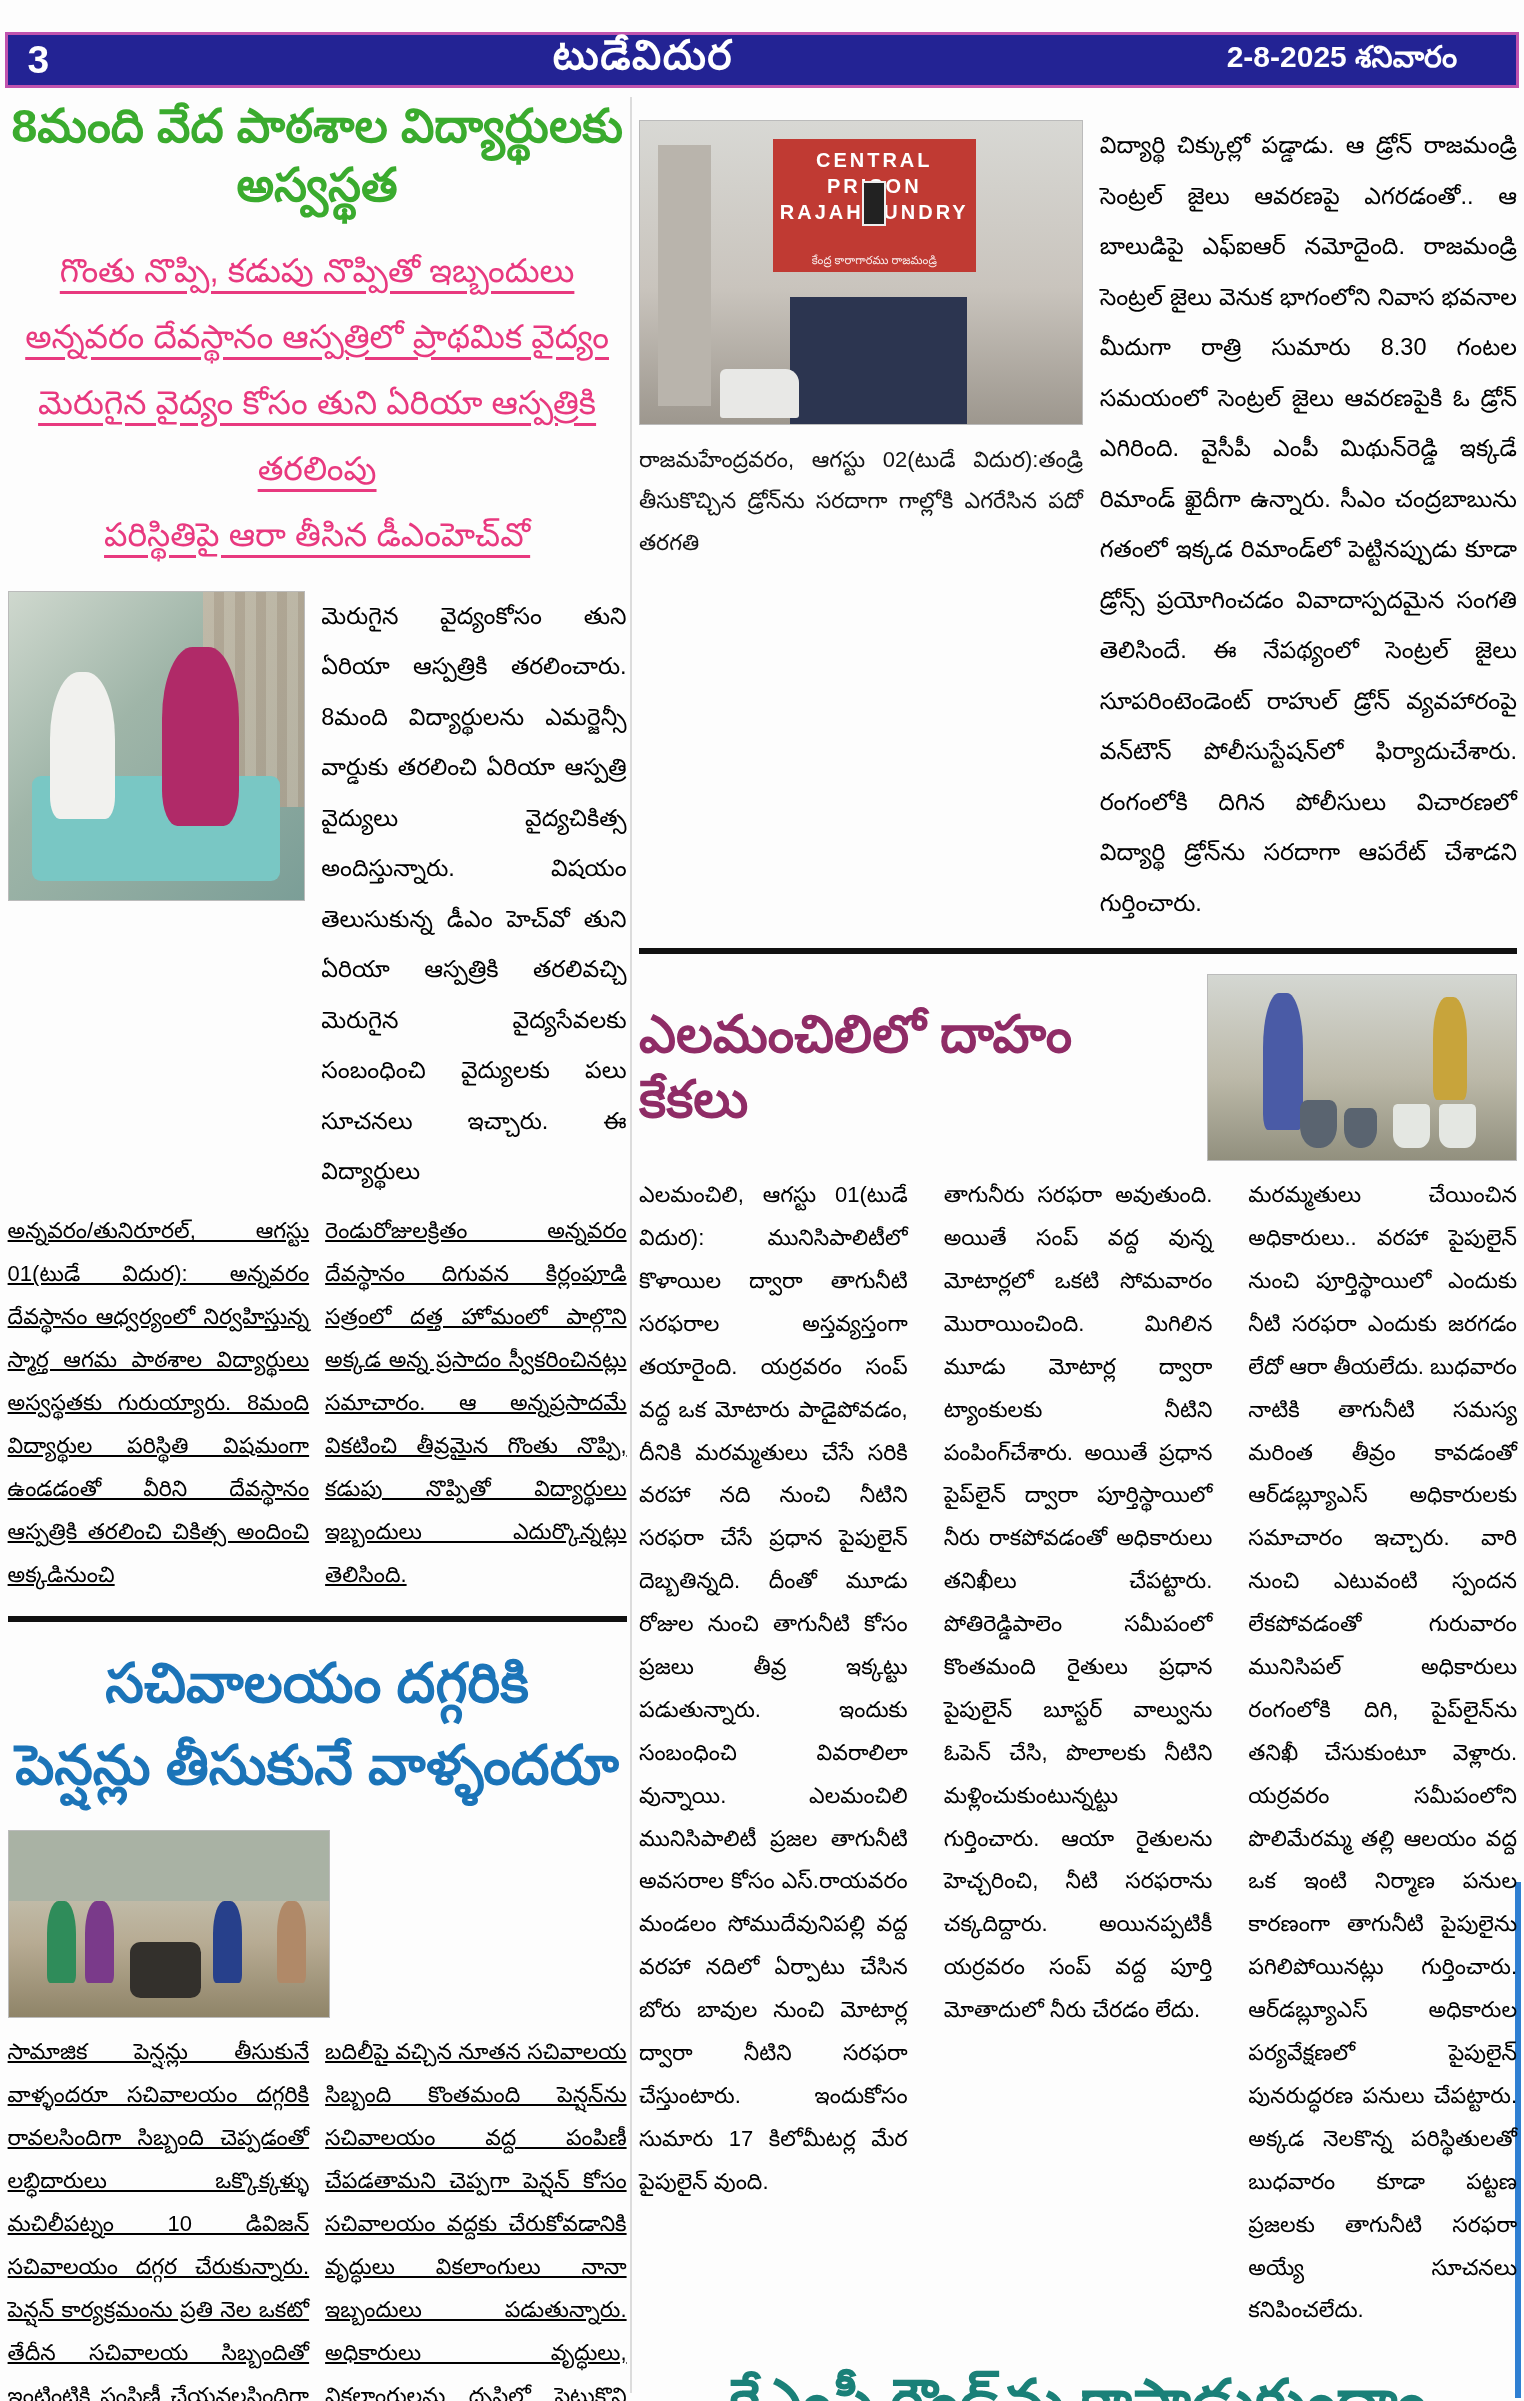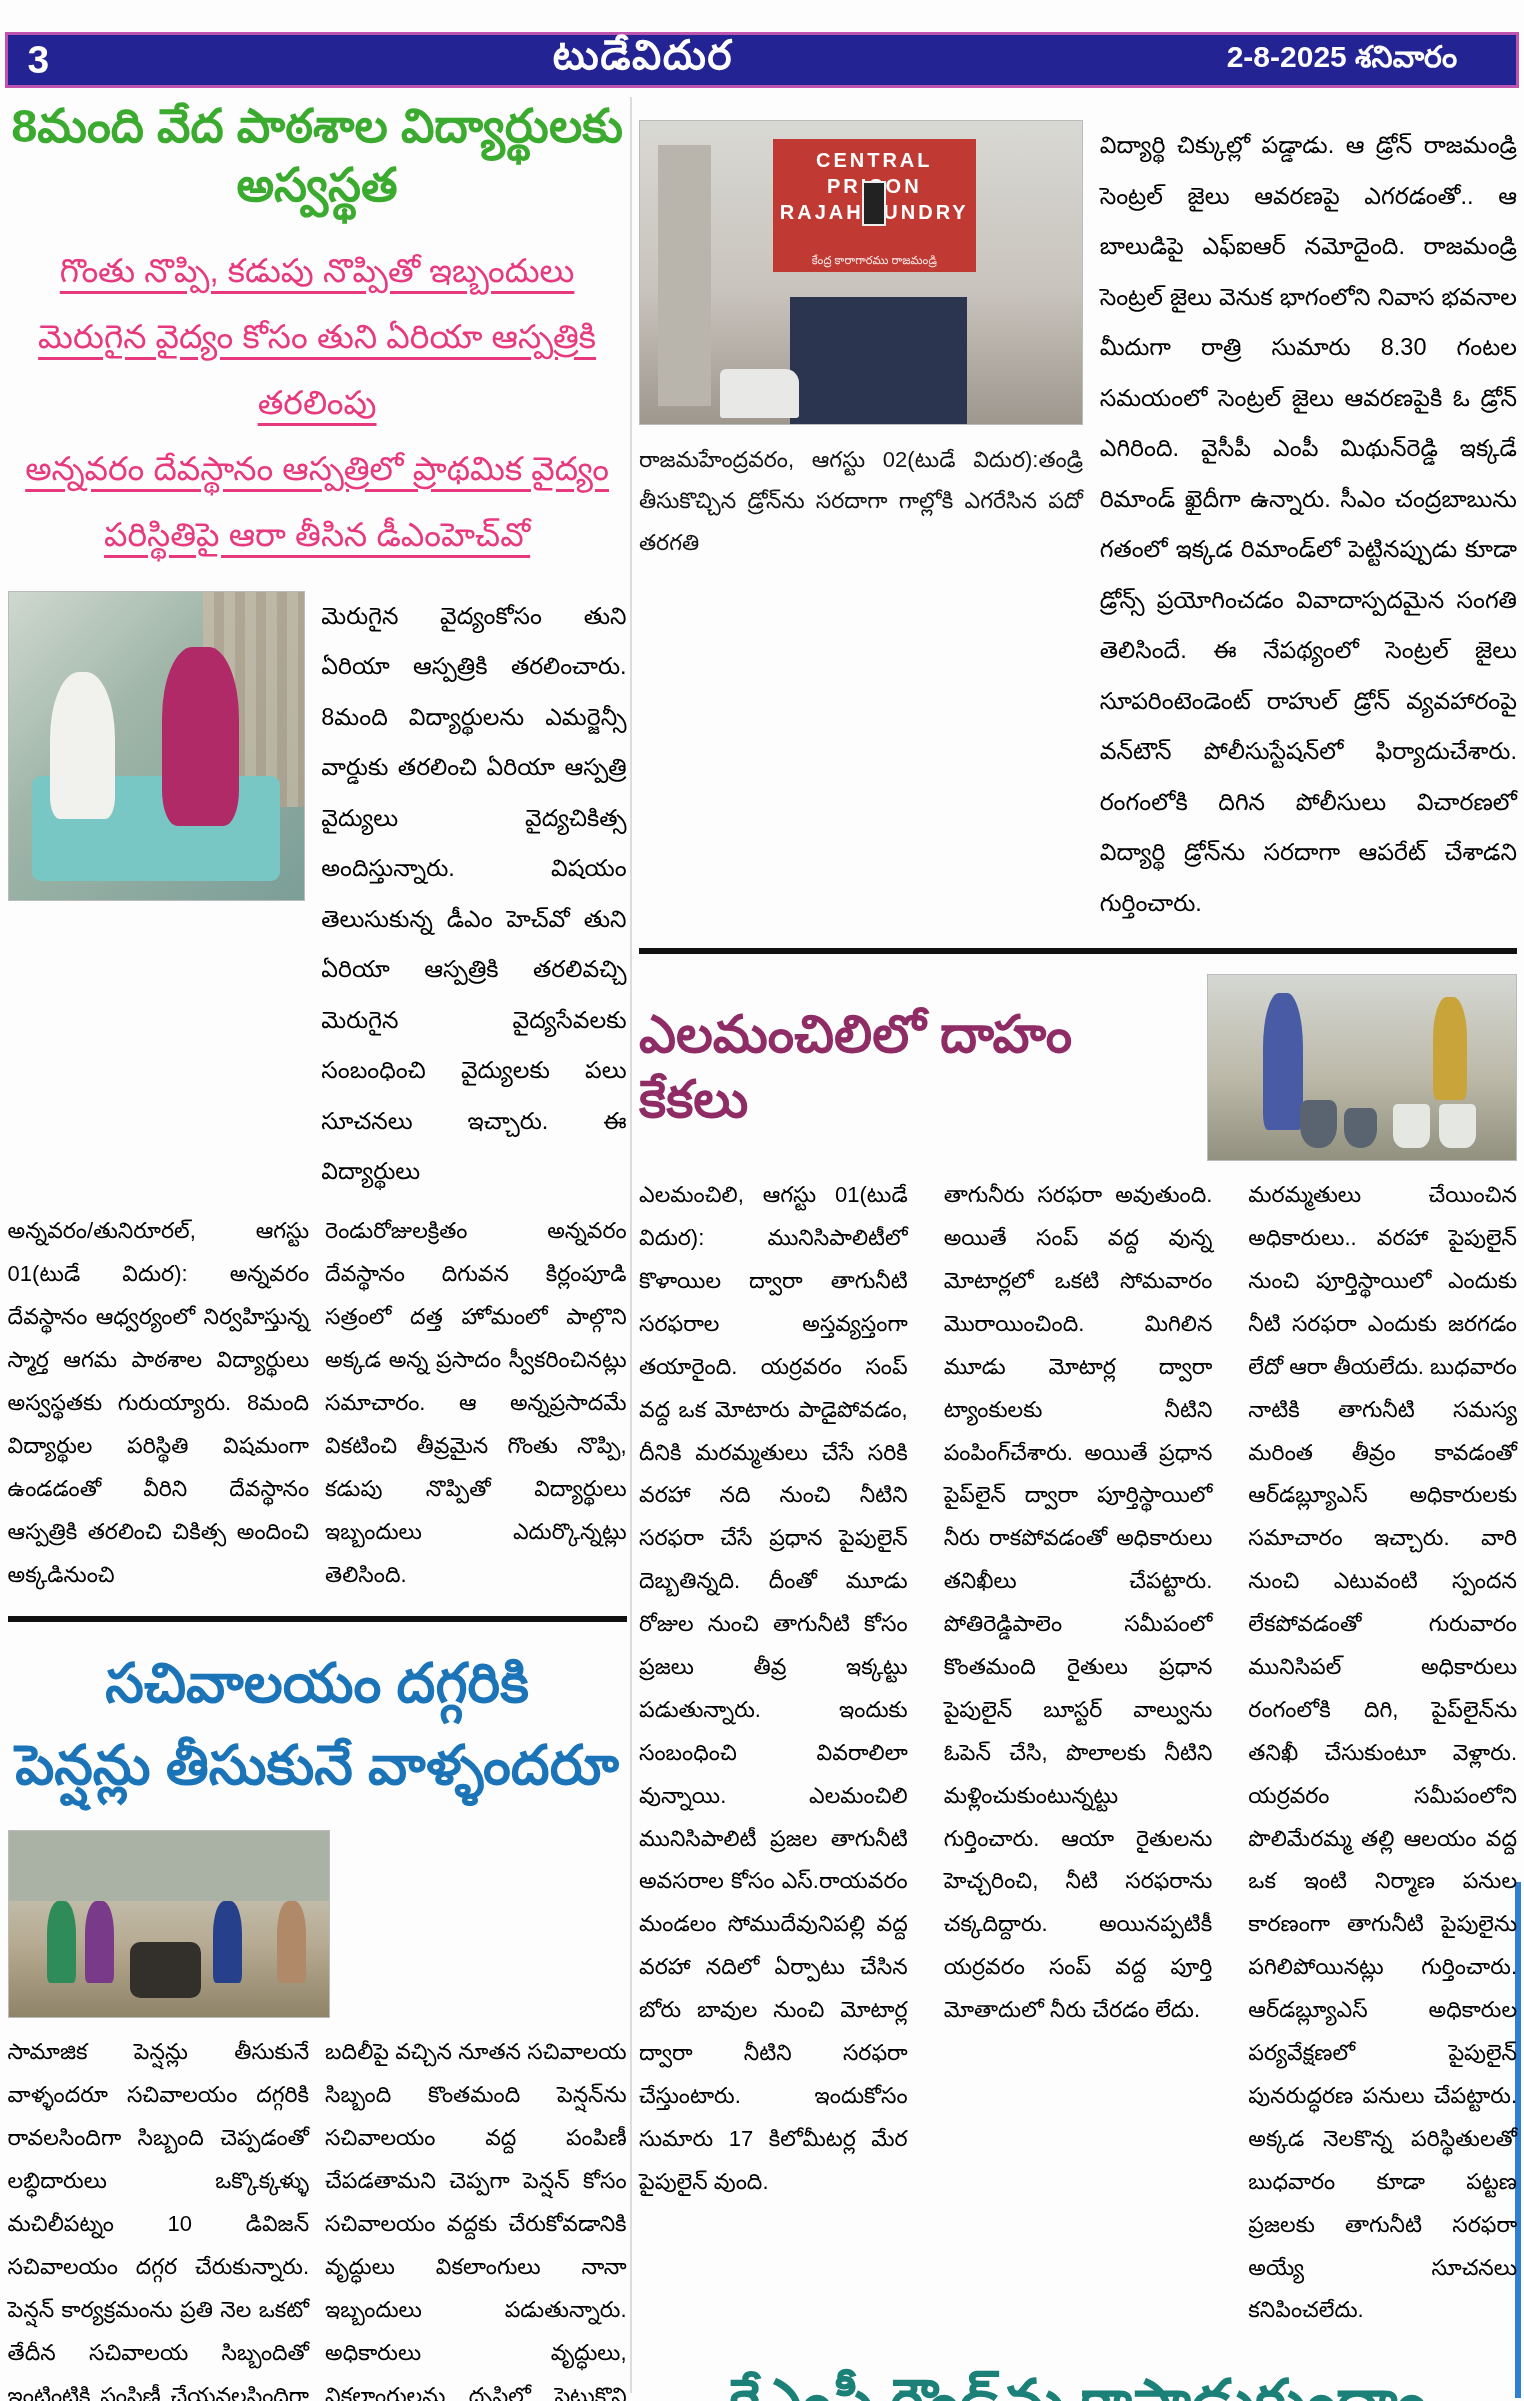--- a/index.html
+++ b/index.html
@@ -22,21 +22,21 @@
   .h-green   { color:#3aab2e; font-size:47px; }
   .h-pinksub { color:#e8397f; font-size:33px; font-weight:normal; text-decoration:underline;
                text-underline-offset:9px; line-height:2.0; text-align:center; }
   .h-drone   { color:#2330cf; font-size:56px; }
   .h-plum    { color:#8f2c66; font-size:52px; text-align:left; }
   .h-steel   { color:#1b74b8; font-size:55px; line-height:1.5; }
   .h-teal    { color:#1a8078; font-size:59px; }
 
   .body-text { font-size:22px; line-height:1.95; text-align:justify; color:#000000; word-break:break-word; }
   .body-lg   { font-size:23.5px; line-height:2.15; }
-  .two-col { display:flex; gap:16px; }
+  .two-col { display:flex; gap:16px;text-decoration:underline; }
   .two-col > div { flex:1; }
   .three-col { display:flex; gap:36px; }
   .three-col > div { flex:1; }
   .row { display:flex; gap:16.7px; }
 
   .rule { height:5.3px; background:#111; margin:20px 0; }
 
   
   .photo { position:relative; overflow:hidden; border:0.8px solid #bbb; flex-shrink:0; }
   .ph-hospital { background:linear-gradient(135deg,#cfd8ce 0%,#9fb5a8 40%,#7b9e97 100%); }
@@ -83,22 +83,22 @@
 
   <div class="v-divider"></div>
   <div class="edge-bar"></div>
 
   <div class="col-left">
 
     <div>
       <div class="headline h-green">8మంది వేద పాఠశాల విద్యార్థులకు అస్వస్థత</div>
       <div class="spacer-md"></div>
       <div class="h-pinksub">గొంతు నొప్పి, కడుపు నొప్పితో ఇబ్బందులు</div>
+      <div class="h-pinksub">అన్నవరం దేవస్థానం ఆస్పత్రిలో ప్రాథమిక వైద్యం</div>
       <div class="h-pinksub">మెరుగైన వైద్యం కోసం తుని ఏరియా ఆస్పత్రికి తరలింపు</div>
-      <div class="h-pinksub">అన్నవరం దేవస్థానం ఆస్పత్రిలో ప్రాథమిక వైద్యం</div>
       <div class="h-pinksub">పరిస్థితిపై ఆరా తీసిన డీఎంహెచ్‌వో</div>
       <div class="spacer-md"></div>
       <div class="row">
         <div class="photo ph-hospital" style="width:297px;height:310px;">
           <div class="curtain"></div>
           <div class="bed"></div>
           <div class="patient"></div>
           <div class="doctor"></div>
         </div>
         <div class="body-text body-lg" style="flex:1">మెరుగైన వైద్యంకోసం తుని ఏరియా ఆస్పత్రికి తరలించారు. 8మంది విద్యార్థులను ఎమర్జెన్సీ వార్డుకు తరలించి ఏరియా ఆస్పత్రి వైద్యులు వైద్యచికిత్స అందిస్తున్నారు. విషయం తెలుసుకున్న డీఎం హెచ్‌వో తుని ఏరియా ఆస్పత్రికి తరలివచ్చి మెరుగైన వైద్యసేవలకు సంబంధించి వైద్యులకు పలు సూచనలు ఇచ్చారు. ఈ విద్యార్థులు</div>

